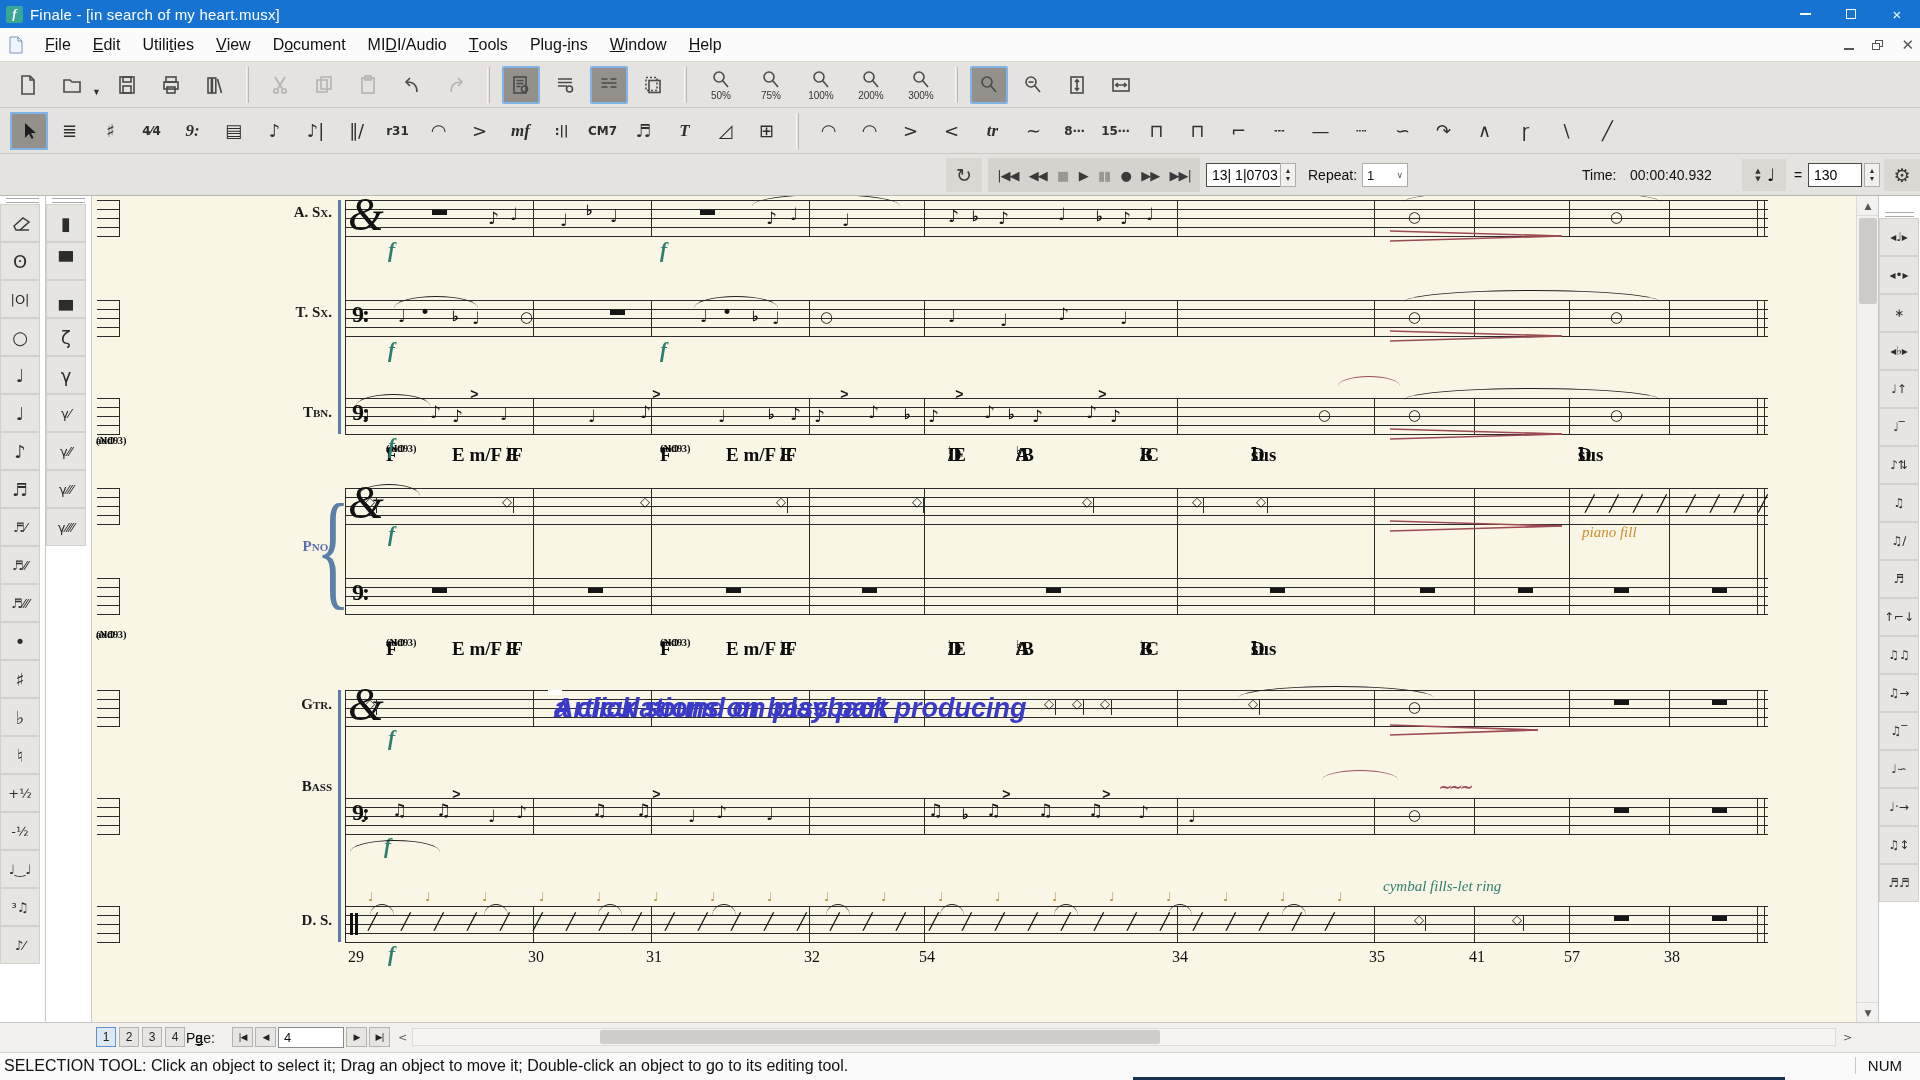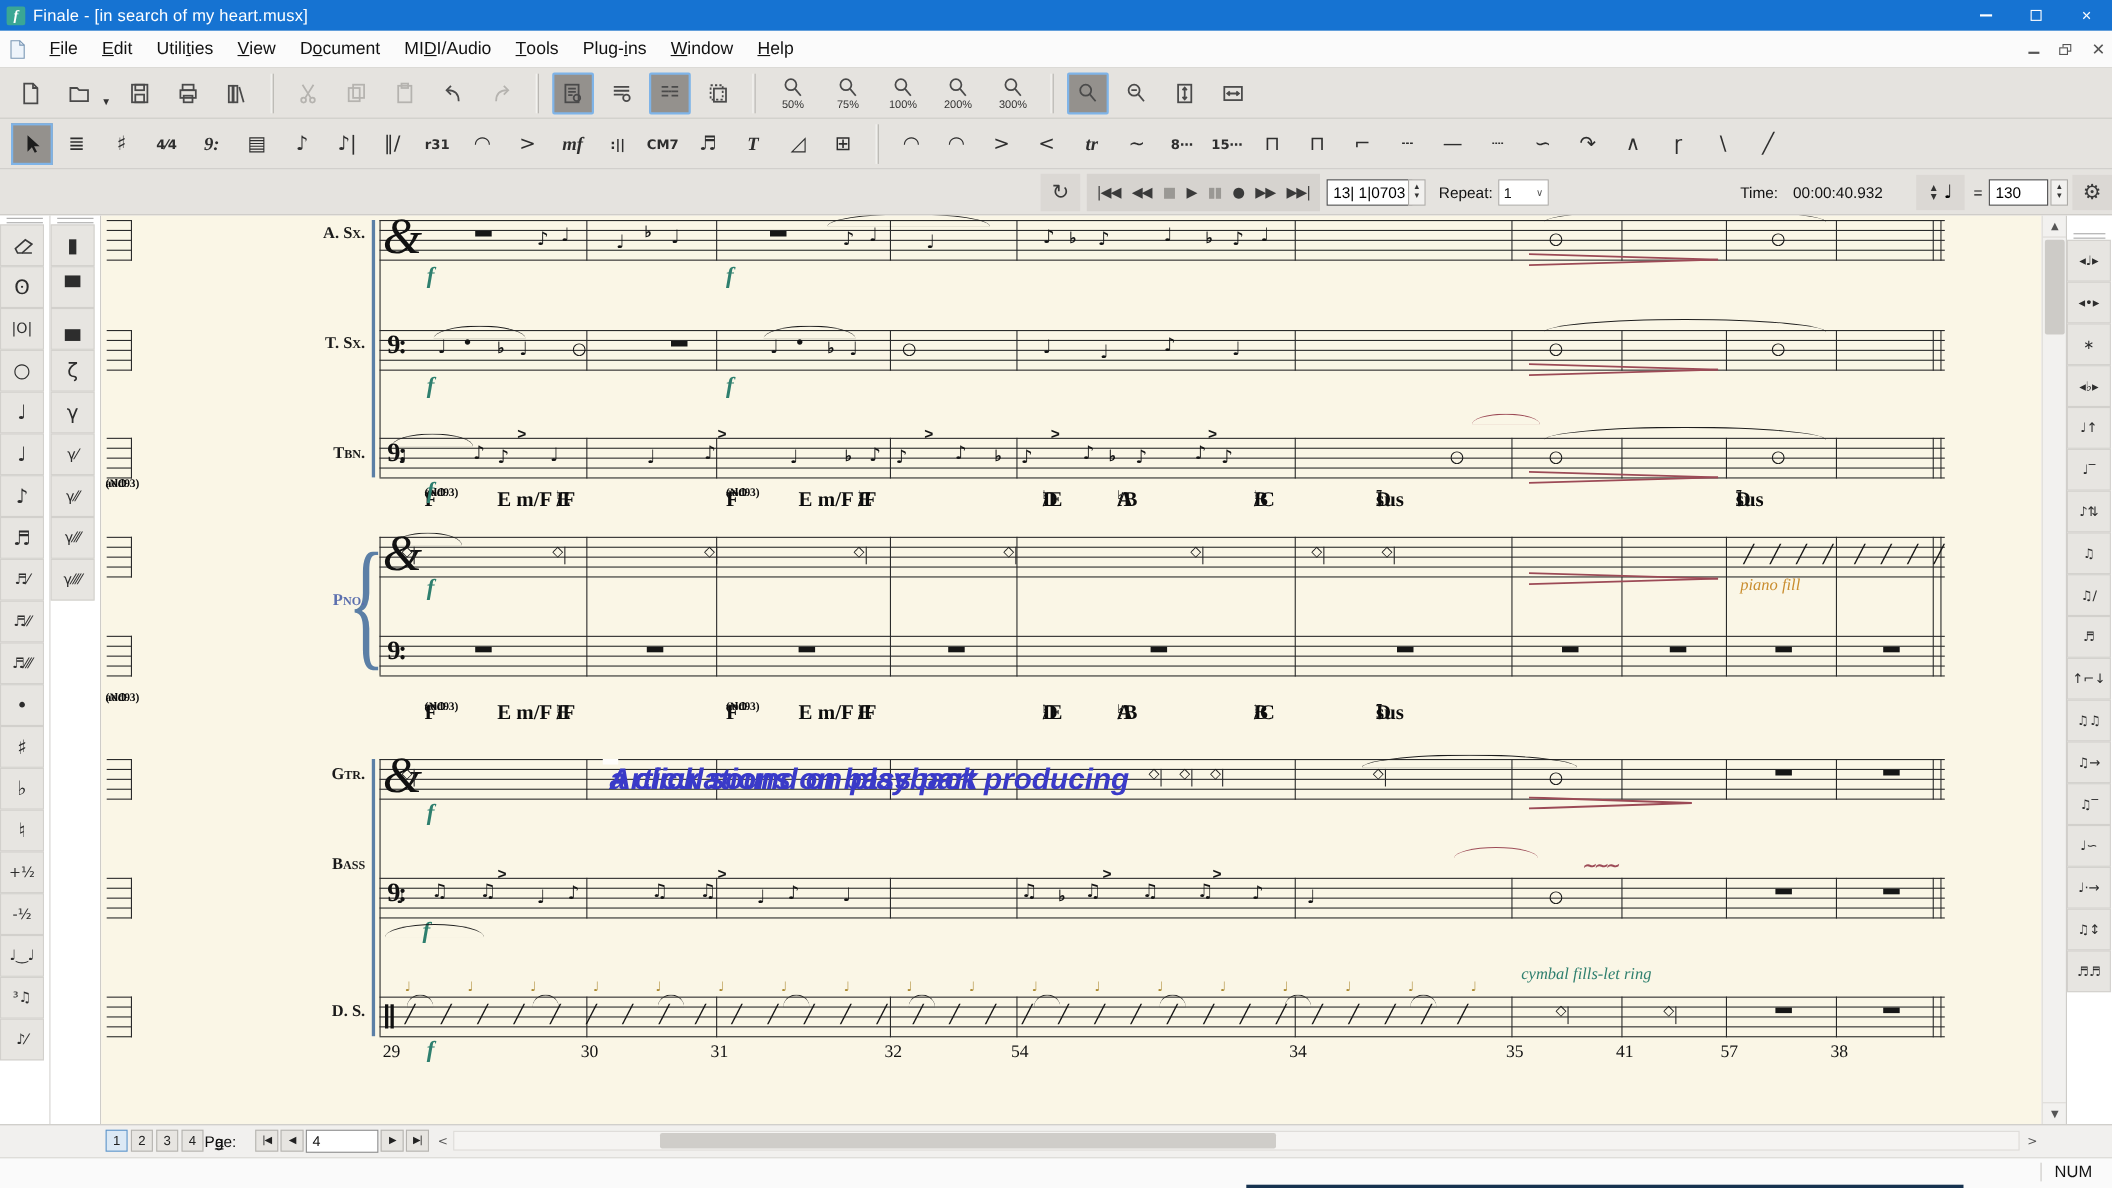--- a/index.html
+++ b/index.html
@@ -1128,17 +1128,18 @@
       <span class="pginput" style="left: 278px;">4</span>
       <span class="navb" style="left: 346px;">▶</span>
       <span class="navb" style="left: 369px;">▶|</span>
       <span class="harrow" style="left: 398px;">&lt;</span>
       <span class="htrack" style="left: 412px; width: 1424px;"></span>
       <span class="hthumb" style="left: 600px; width: 560px;"></span>
       <span class="harrow" style="left: 1843px;">&gt;</span>
     </div>
 
   <div class="statusbar">
+    <span class="status-text">SELECTION TOOL: Click an object to select it; Drag an object to move it; Double-click an object to go to its editing tool.</span>
     <span class="num-cell">NUM</span>
     <span class="navy-strip"></span>
   </div>
 
 </div>
 
 </body></html>

